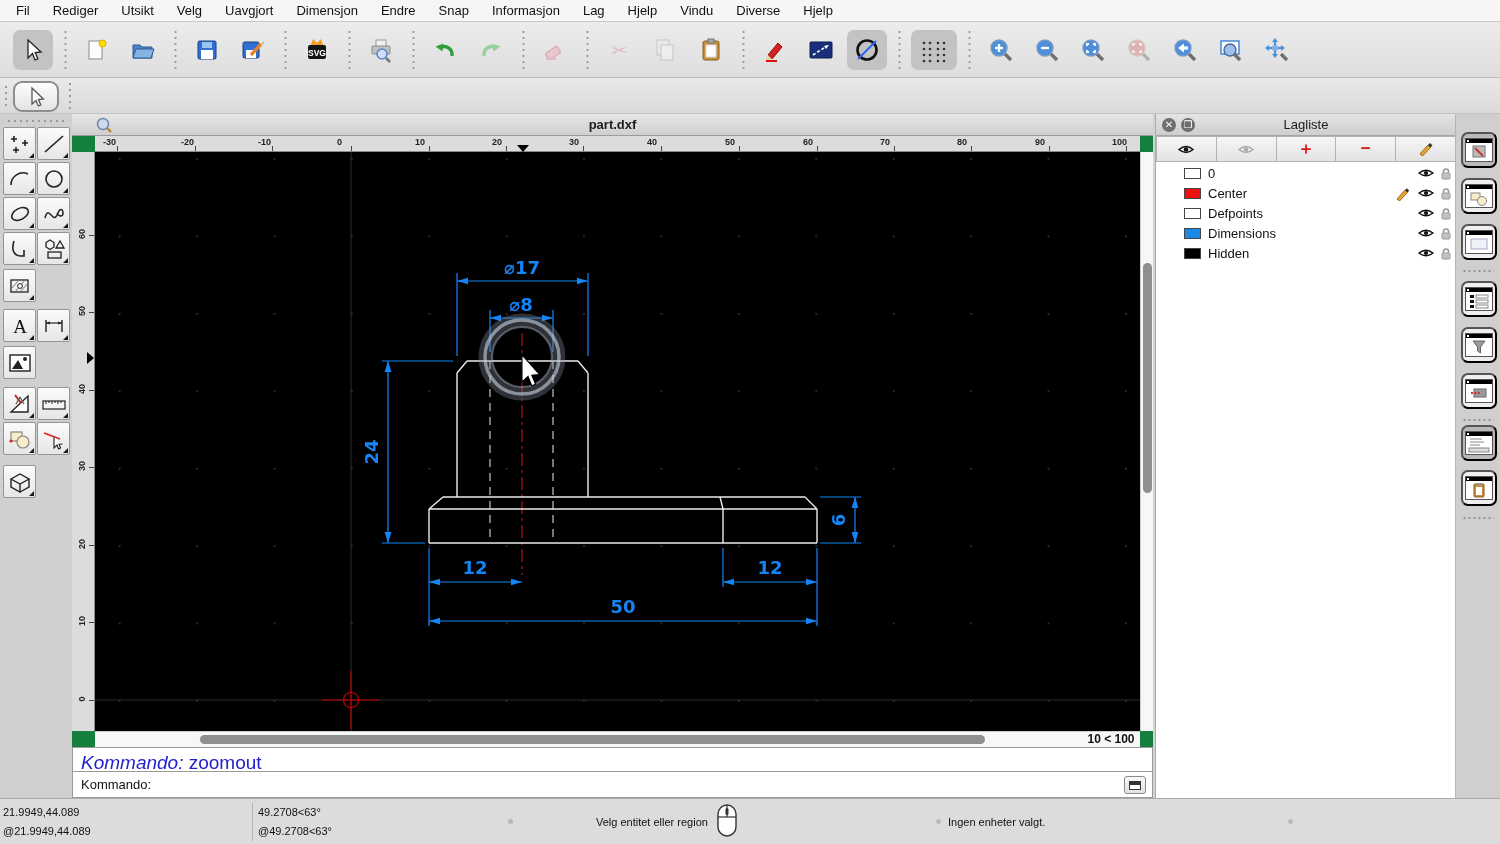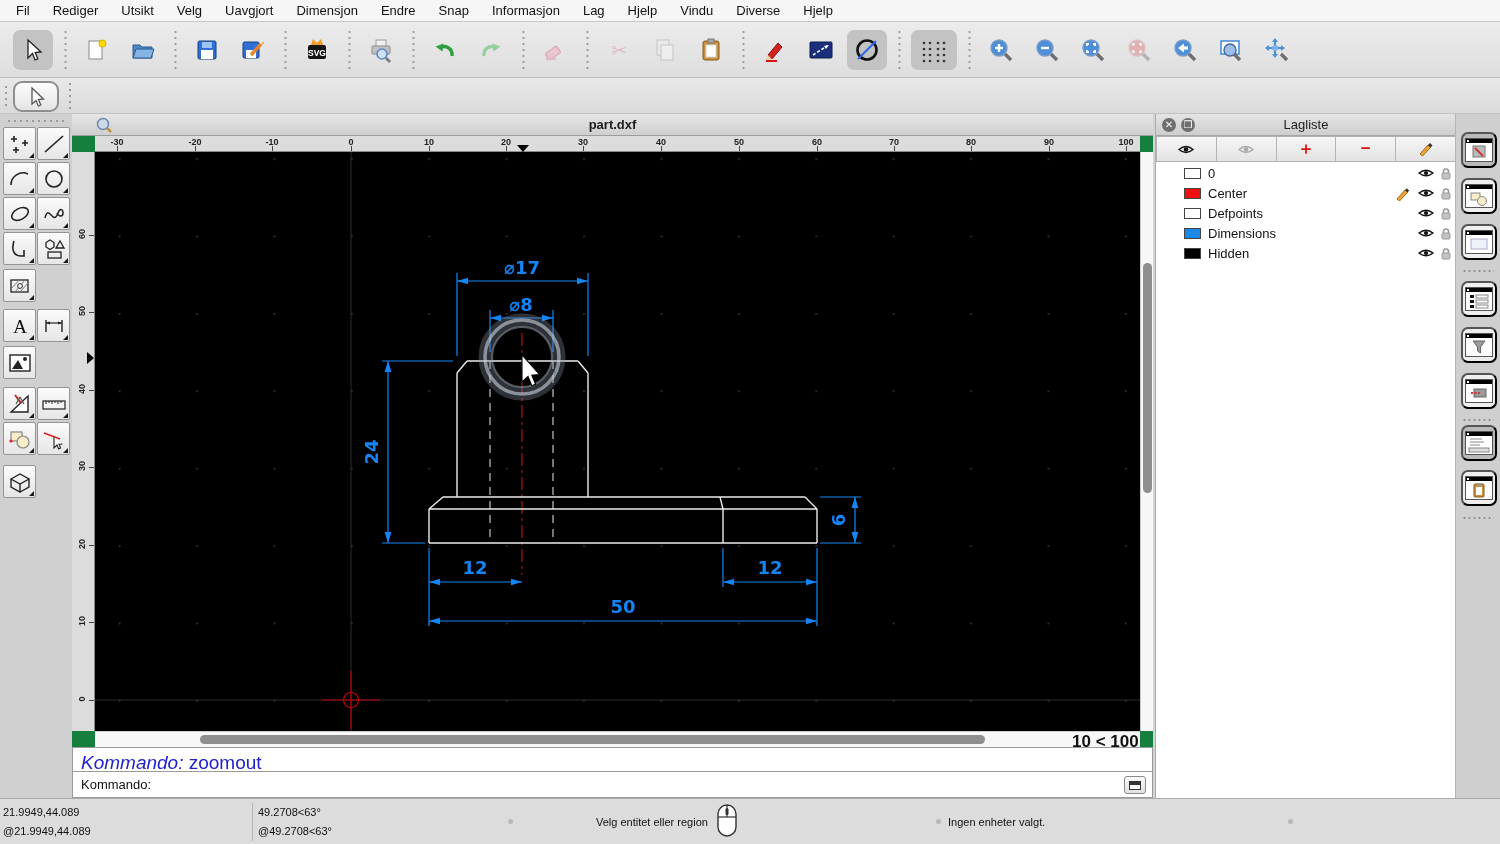--- a/index.html
+++ b/index.html
@@ -46,41 +46,41 @@
     border-left:5px solid transparent; border-bottom:5px solid #1a1a1a; }
 
   
   .docwin { position:absolute; left:72px; top:114px; width:1081px; height:633px; background:#15803d;font-weight:bold; }
   .doc-title { position:absolute; left:0; top:0; width:1081px; height:22px;
     background:linear-gradient(#e6e6e6,#cfcfcf); border-bottom:1px solid #9c9c9c;
     font-size:13px; color:#1c1c1c; text-align:center; line-height:21px; }
   .doc-icon { position:absolute; left:24px; top:3px; }
   .hruler { position:absolute; left:23px; top:22px; width:1045px; height:16px;
     background:#dcdcdc; border-bottom:1px solid #8a8a8a; font-size:9px; color:#222; }
-  .hruler .lab { position:absolute; top:1px; width:28px; text-align:center; }
+  .hruler .lab { position:absolute; top:1px; width:28px; }
   .hruler .tick { position:absolute; bottom:0; width:1px; height:5px; background:#444; }
   .hmarker { position:absolute; top:9px; border-left:6px solid transparent;
     border-right:6px solid transparent; border-top:7px solid #000; }
   .vruler { position:absolute; left:0; top:38px; width:23px; height:579px;
     background:#dcdcdc; border-right:1px solid #8a8a8a; font-size:9px; color:#222; }
   .vruler .lab { position:absolute; left:-2px; width:24px; text-align:center; transform:rotate(-90deg); }
   .vruler .tick { position:absolute; right:0; width:5px; height:1px; background:#444; }
   .vmarker { position:absolute; right:0; border-top:6px solid transparent;
     border-bottom:6px solid transparent; border-left:7px solid #000; }
   .canvas-wrap { position:absolute; left:23px; top:38px; width:1045px; height:579px; background:#000; }
   .vscroll { position:absolute; left:1068px; top:38px; width:13px; height:579px;
     background:#f7f7f7; border-left:1px solid #cdcdcd; }
   .vscroll .thumb { position:absolute; left:2px; top:111px; width:9px; height:230px;
     background:#8f8f8f; border-radius:5px; }
   .hscroll { position:absolute; left:23px; top:617px; width:1045px; height:16px;
     background:#f7f7f7; border-top:1px solid #cdcdcd; }
   .hscroll .thumb { position:absolute; top:3px; left:105px; width:785px; height:9px;
     background:#8f8f8f; border-radius:5px; }
-  .zoomlabel { position:absolute; left:1000px; top:618px; width:78px; text-align:left;
-    font-size:17px; color:#111; }
+  .zoomlabel { position:absolute; left:1000px; top:618px; width:78px; text-align:center;
+    font-size:12px; color:#111; }
 
   
   .cmdhist { position:absolute; left:72px; top:747px; width:1081px; height:25px;
     background:#fff; border:1px solid #9a9a9a; font-size:19px; padding:4px 0 0 8px; color:#2222cc; }
   .cmdhist .klabel { font-style:italic; }
   .cmdline { position:absolute; left:72px; top:771px; width:1081px; height:27px;
     background:#fff; border:1px solid #9a9a9a; font-size:13px; color:#111; padding:5px 0 0 8px; }
   .cmdbtn { position:absolute; right:6px; top:4px; width:22px; height:18px;
     border:1px solid #8a8a8a; border-radius:3px; background:linear-gradient(#fafafa,#e2e2e2);
     display:flex; align-items:center; justify-content:center; }

